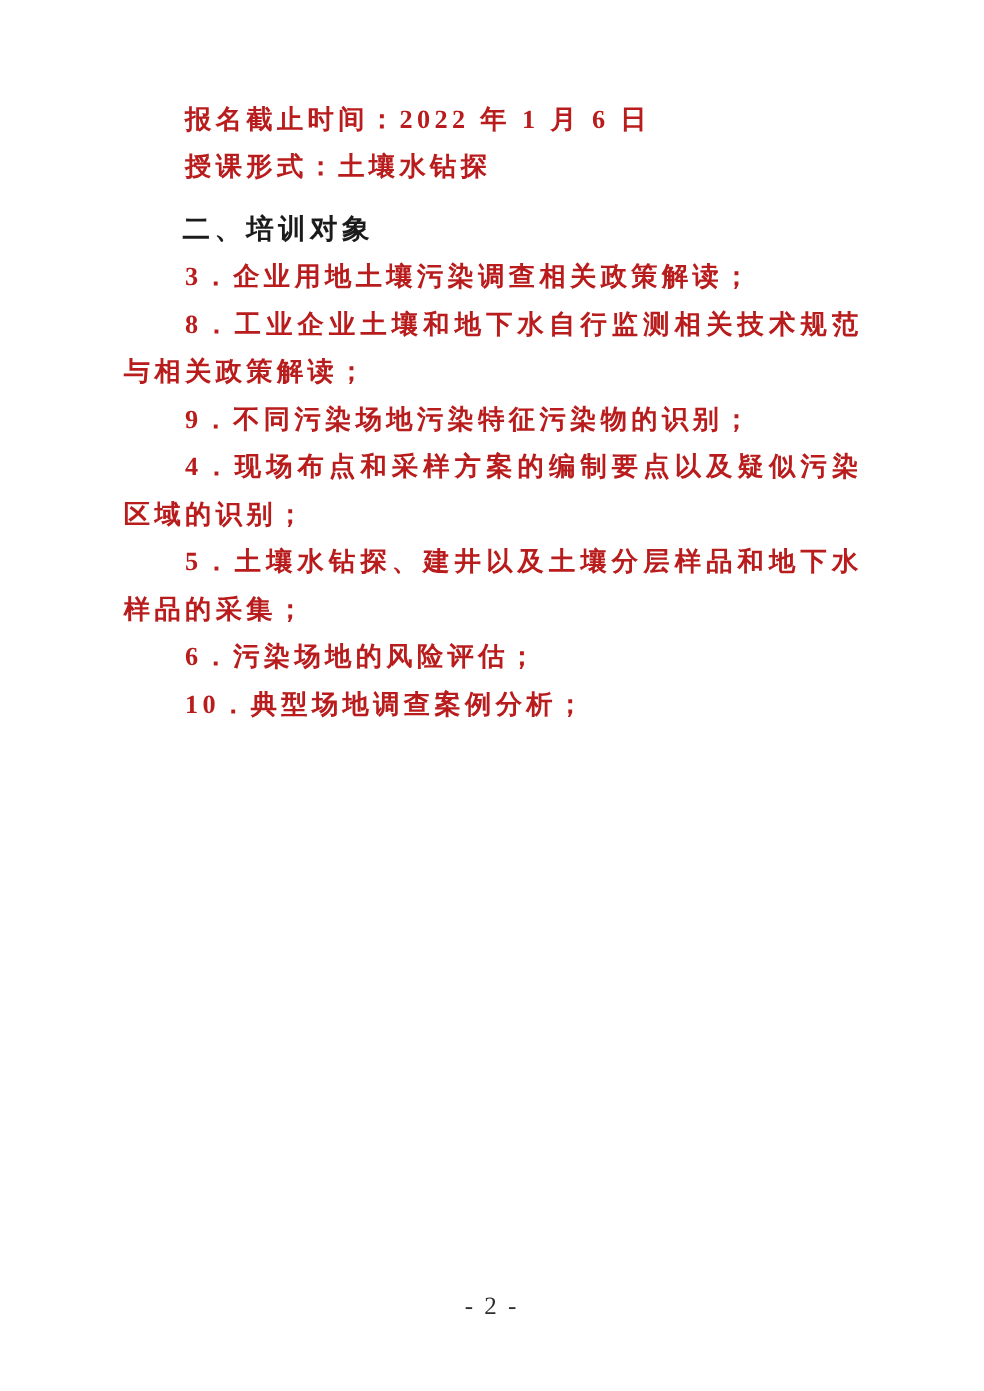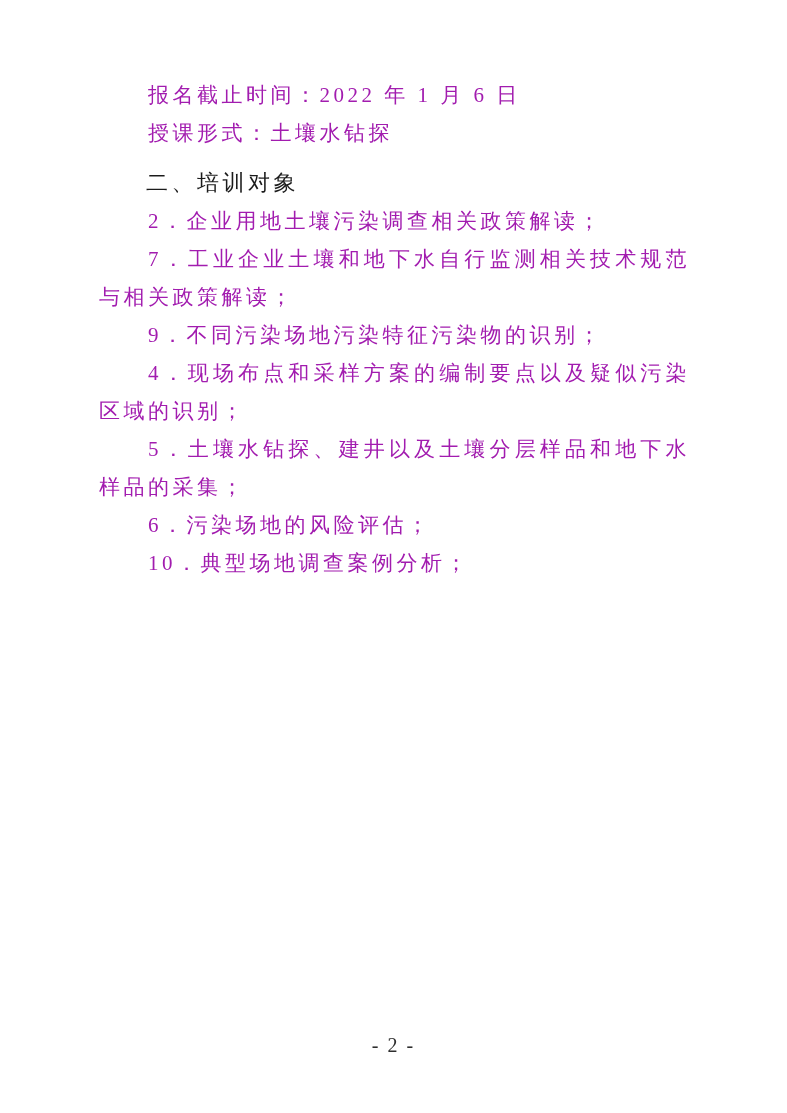--- a/index.html
+++ b/index.html
@@ -21,37 +21,37 @@
     top: 76px;
     left: 99px;
     width: 591px;
   }
   .body-line,
   .body-para {
     margin: 0;
     font-size: 21px;
     line-height: 38px;
     letter-spacing: 3.5px;
-    color: #a21caf;
-    font-weight: 400;
+    color: #b91c1c;
+    font-weight: 700;
   }
   .body-para {
     text-align: justify;
     text-justify: inter-ideograph;
   }
   .indent {
     text-indent: 49px;
   }
   .heading {
     margin: 12px 0 0 0;
     font-size: 22px;
     line-height: 38px;
     letter-spacing: 3.5px;
     text-indent: 47px;
-    font-weight: 400;
+    font-weight: 700;
     color: #1b1b1b;
     font-family: "Liberation Sans", "DejaVu Sans", sans-serif;
   }
   .footer {
     position: absolute;
     top: 1030px;
     left: 0;
     width: 787px;
     text-align: center;
     font-size: 20px;
@@ -67,22 +67,22 @@
   <div class="content">
 
     <p class="body-line indent">报名截止时间：2022 年 1 月 6 日</p>
 
     <p class="body-line indent">授课形式：土壤水钻探</p>
 
     <h2 class="heading">二、培训对象</h2>
 
 
 
-    <p class="body-para indent">2．企业用地土壤污染调查相关政策解读；</p>
-    <p class="body-para indent">7．工业企业土壤和地下水自行监测相关技术规范与相关政策解读；</p>
+    <p class="body-para indent">3．企业用地土壤污染调查相关政策解读；</p>
+    <p class="body-para indent">8．工业企业土壤和地下水自行监测相关技术规范与相关政策解读；</p>
     <p class="body-para indent">9．不同污染场地污染特征污染物的识别；</p>
     <p class="body-para indent">4．现场布点和采样方案的编制要点以及疑似污染区域的识别；</p>
     <p class="body-para indent">5．土壤水钻探、建井以及土壤分层样品和地下水样品的采集；</p>
     <p class="body-para indent">6．污染场地的风险评估；</p>
     <p class="body-para indent">10．典型场地调查案例分析；</p>
 
   </div>
 
   <div class="footer">- 2 -</div>
 </div>

